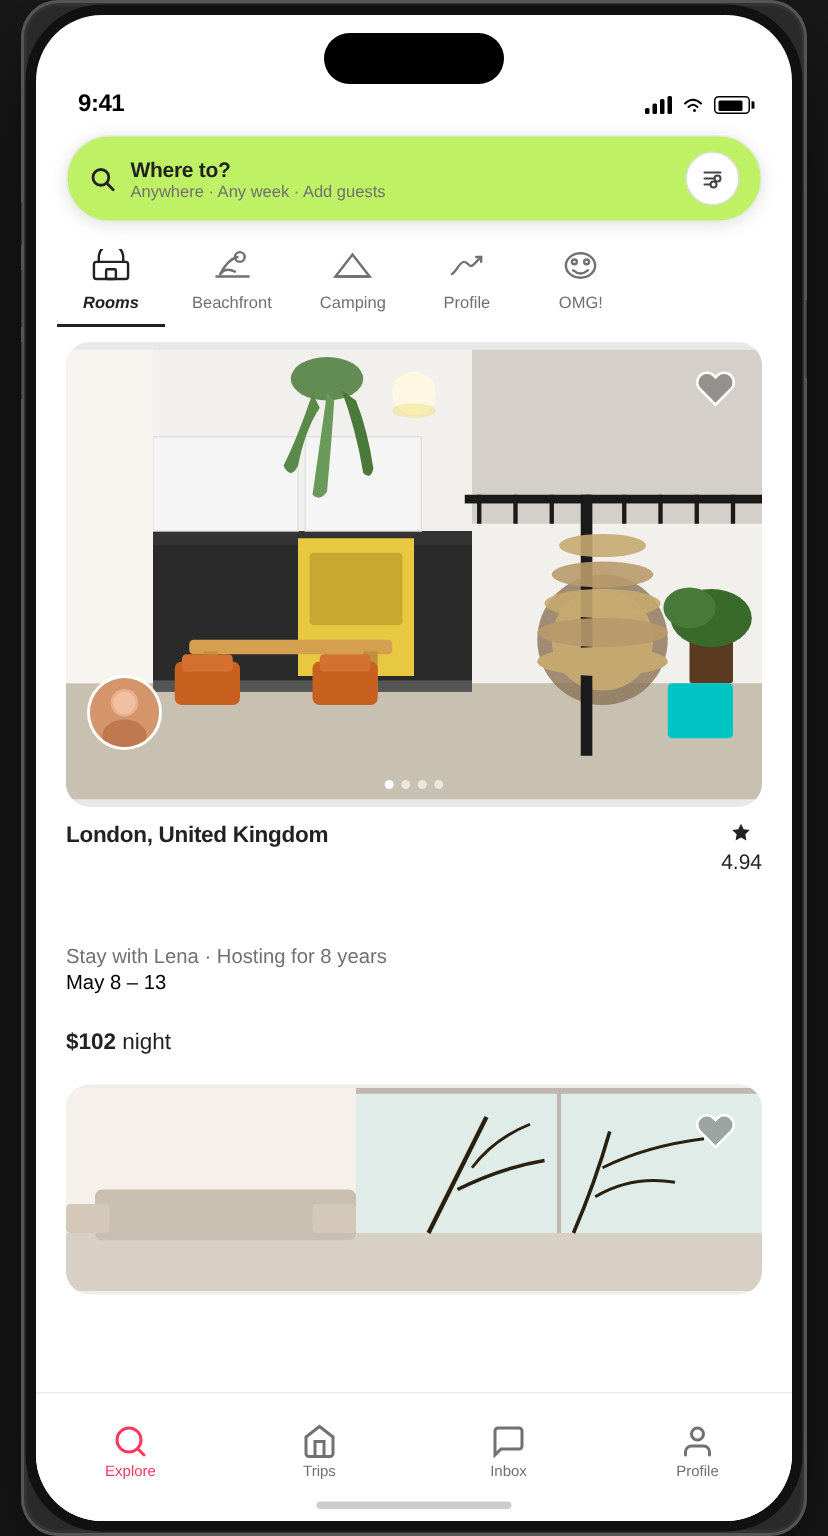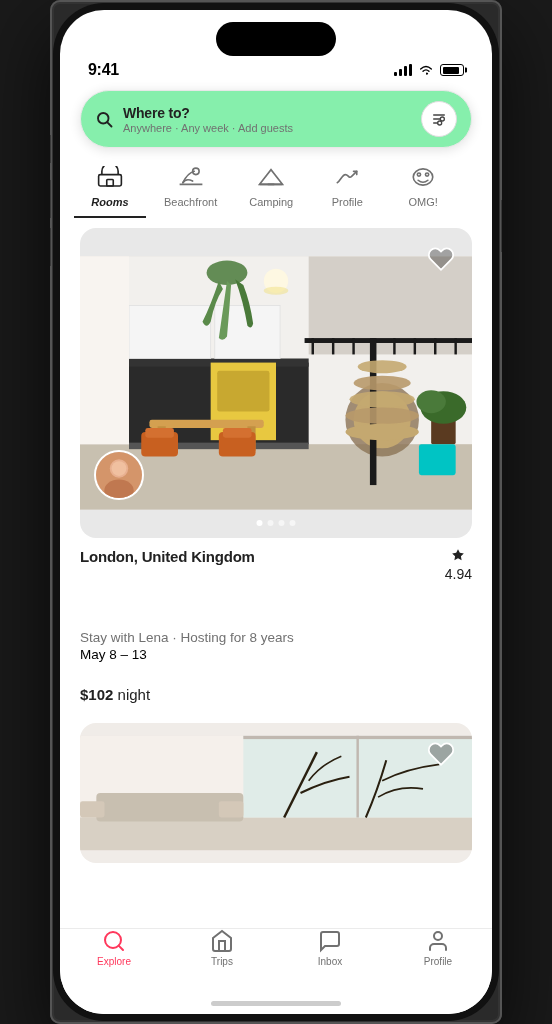--- a/index.html
+++ b/index.html
@@ -7,24 +7,24 @@
     body {
       background: #1a1a1a;
       display: flex;
       justify-content: center;
       align-items: center;
       min-height: 100vh;
       font-family: -apple-system, BlinkMacSystemFont, 'Segoe UI', sans-serif;
     }
 
     .phone-shell {
-      width: 452px;
+      width: 524px;
       height: 1024px;
       background: #2a2a2a;
-      border-radius: 10px;
+      border-radius: 25px;
       position: relative;
       box-shadow:
         inset 0 0 0 2px #555,
         inset 0 0 0 4px #333,
         0 30px 80px rgba(0,0,0,0.7);
       overflow: hidden;
     }
 
     .phone-shell::before {
       content: '';
@@ -123,21 +123,21 @@
     }
 
     
     .search-section {
       padding: 8px 20px 4px;
     }
 
     .search-bar {
       display: flex;
       align-items: center;
-      background: #86efac;
+      background: #bef264;
       border-radius: 40px;
       padding: 10px 14px;
       box-shadow: 0 2px 12px rgba(0,0,0,0.12);
       border: 1px solid #e8e8e8;
     }
 
     .search-left {
       display: flex;
       align-items: center;
       flex: 1;
@@ -368,21 +368,21 @@
       position: absolute;
       bottom: 0;
       left: 0;
       right: 0;
       height: 86px;
       background: #fff;
       border-top: 1px solid #ebebeb;
       display: flex;
       align-items: flex-start;
       justify-content: space-around;
-      padding-top: 0;
+      padding-top: 20px;
     }
 
     .nav-item {
       display: flex;
       flex-direction: column;
       align-items: center;
       gap: 3px;
       cursor: pointer;
       min-width: 64px;
     }

